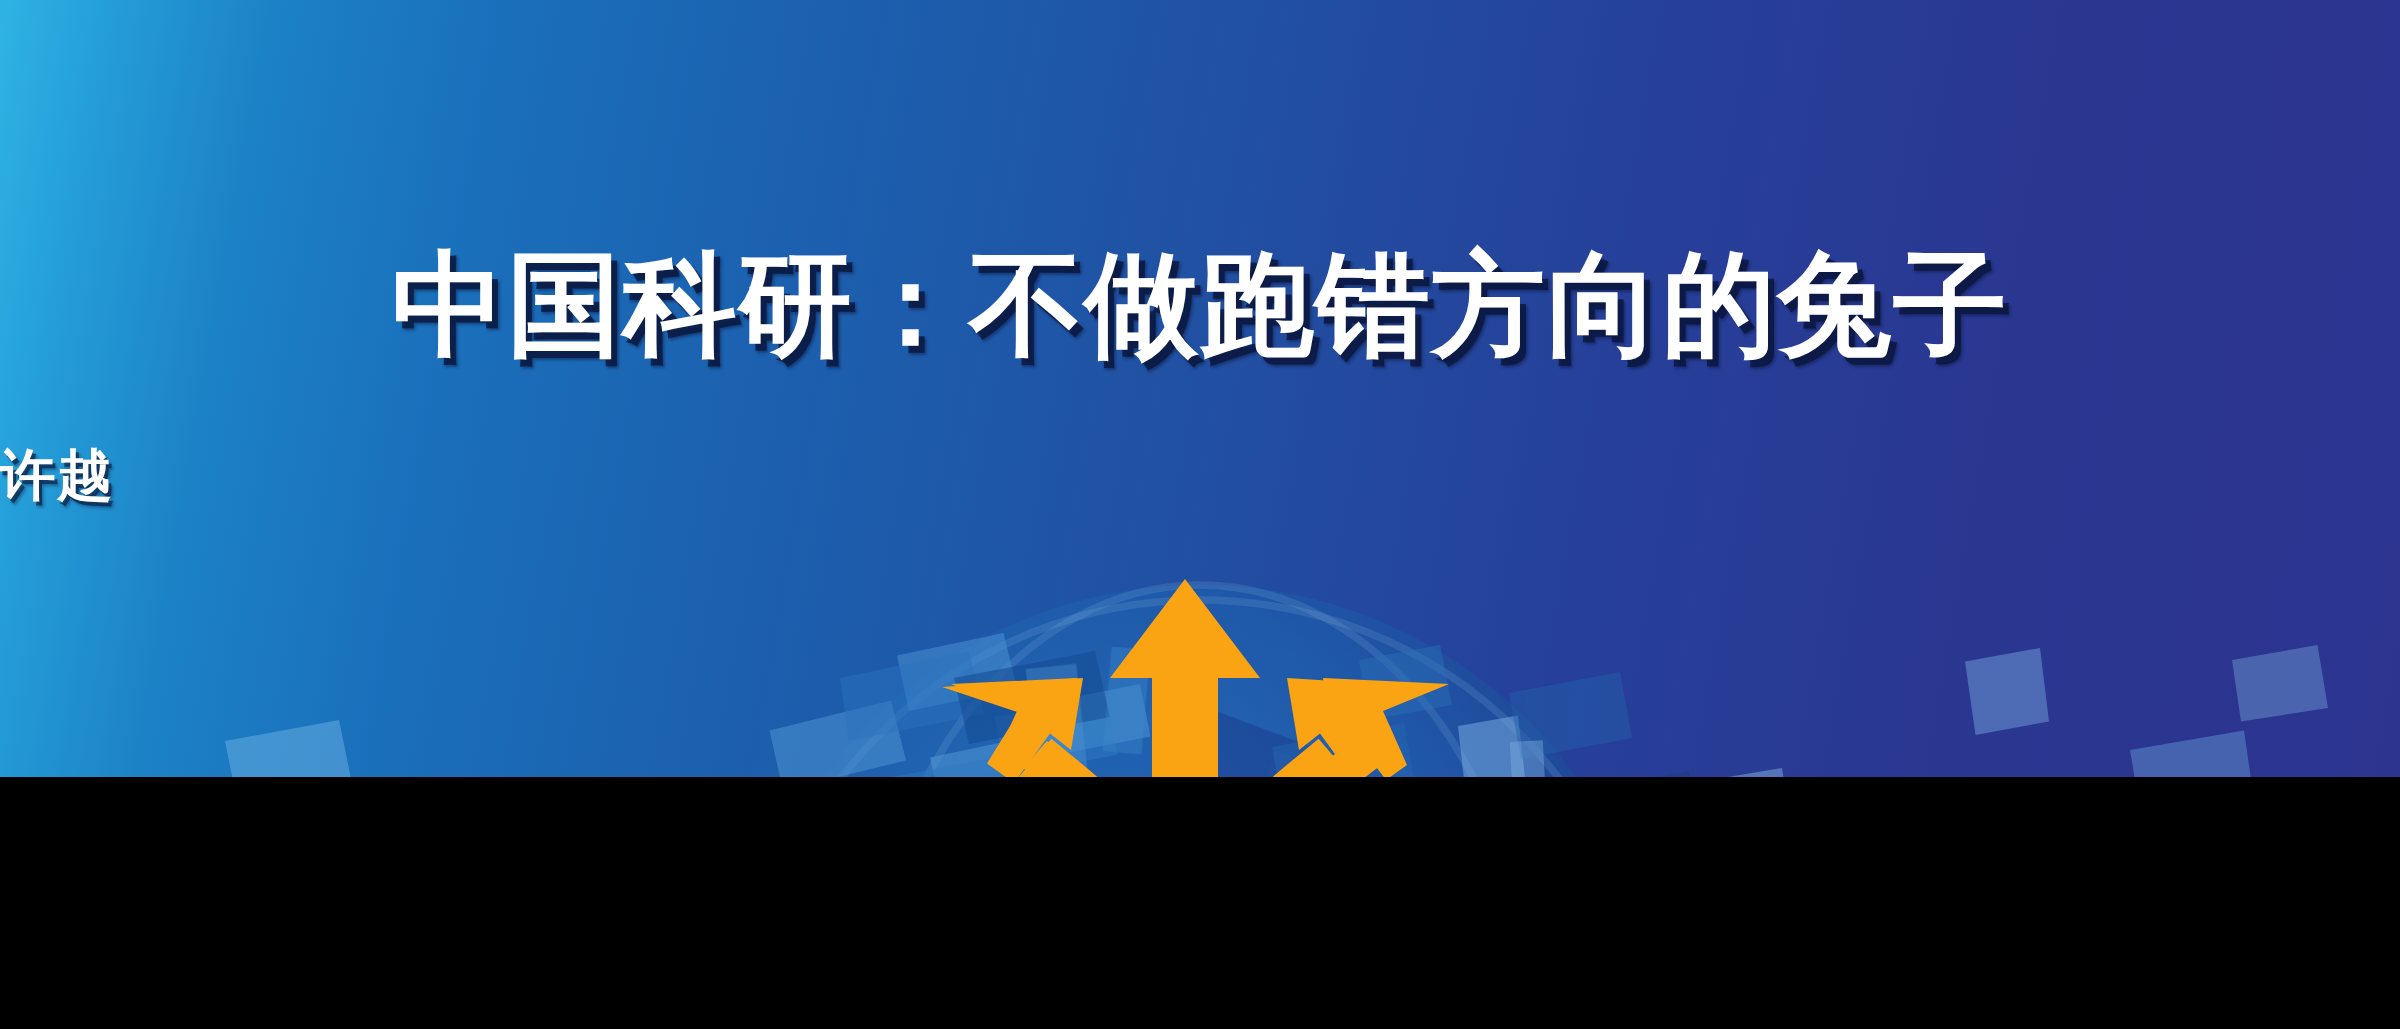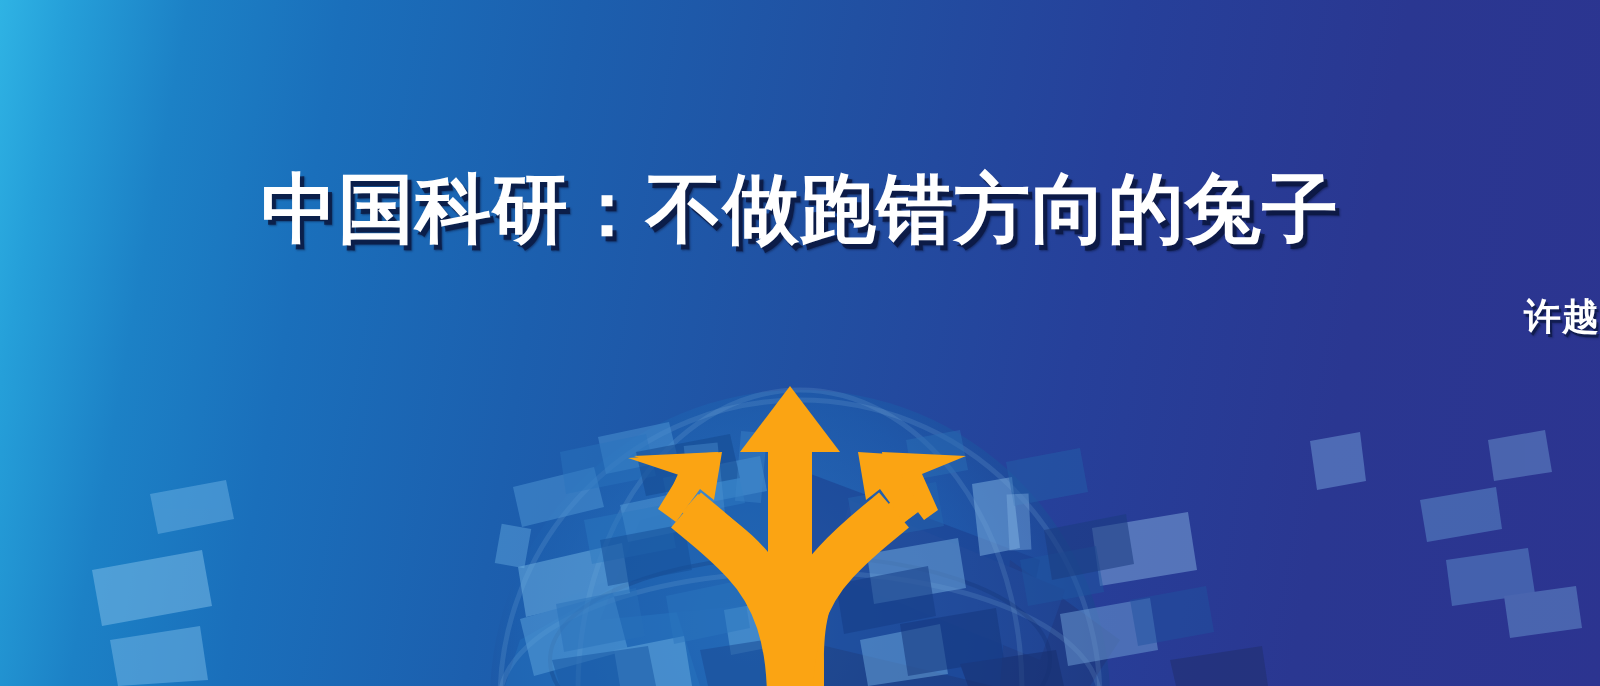--- a/index.html
+++ b/index.html
@@ -3,23 +3,23 @@
 <meta charset="utf-8">
 <style>
   html, body {
     margin: 0;
     padding: 0;
     background: #000;
   }
   #slide {
     position: relative;
     width: 1600px;
-    height: 686px;
+    height: 518px;
     overflow: hidden;
-    font-family: Liberation Serif, serif;
+    font-family: Liberation Mono, monospace;
   }
 
   
   .bg-gradient {
     position: absolute;
     inset: 0;
     background: linear-gradient(
         100deg,
         #2FB3E4 0%,
         #259FD9 4%,
@@ -70,21 +70,21 @@
     text-shadow:
       4px 5px 0px rgba(10, 22, 60, 0.78),
       5px 6px 2px rgba(8, 18, 50, 0.45);
     white-space: nowrap;
   }
   .subtitle-block {
     position: absolute;
     left: 0;
     top: 292px;
     width: 1600px;
-    text-align: right;
+    text-align: left;
   }
   .slide-subtitle {
     margin: 0;
     font-size: 37px;
     font-weight: 700;
     color: #FFFFFF;
     letter-spacing: 1px;
     text-shadow:
       2px 3px 0px rgba(10, 22, 60, 0.62),
       3px 4px 2px rgba(8, 18, 50, 0.35);

